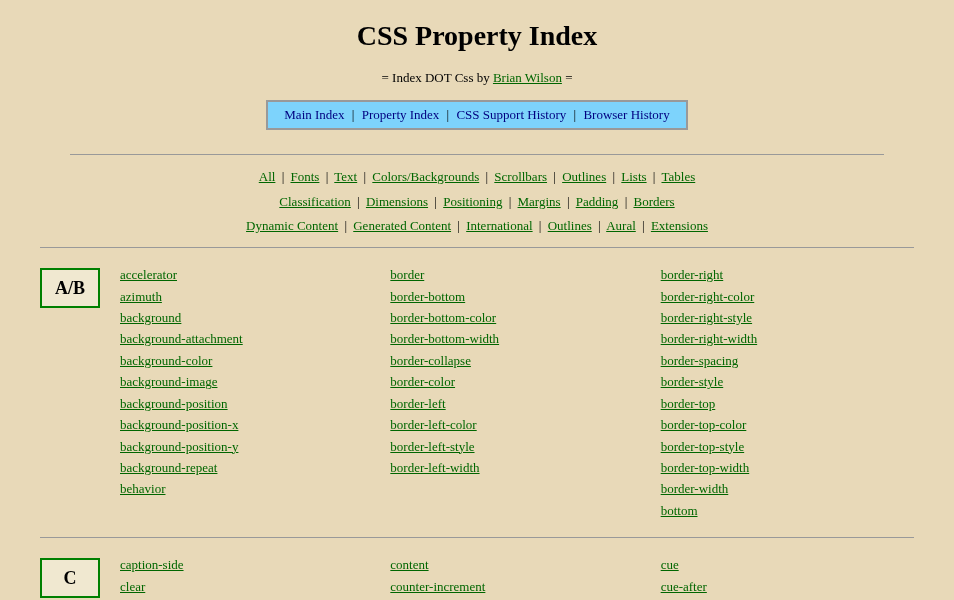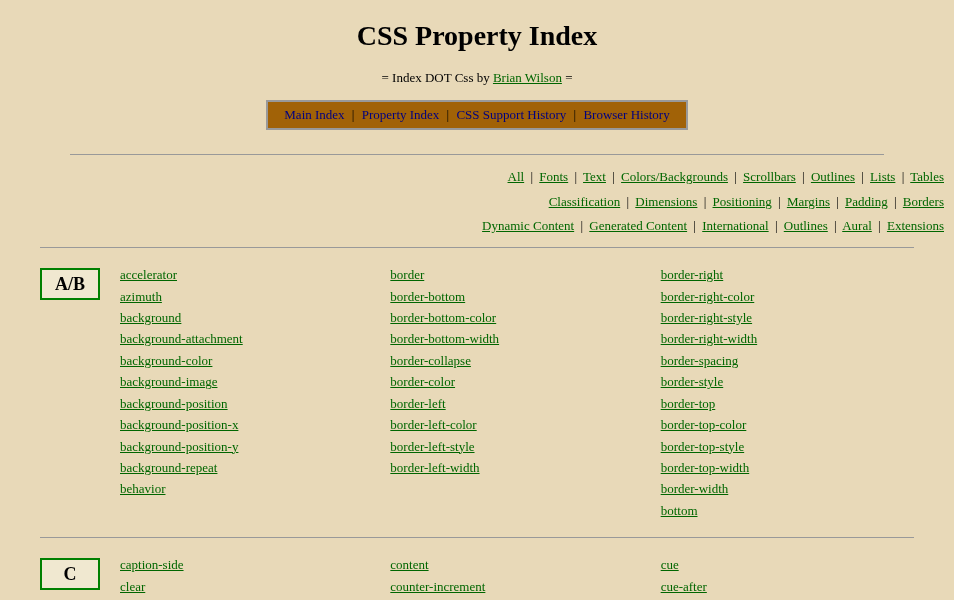--- a/index.html
+++ b/index.html
@@ -29,21 +29,21 @@
     }
 
     .page-subtitle {
       text-align: center;
       font-size: 13px;
       margin-bottom: 14px;
     }
 
     .nav-box {
       border: 2px solid #999;
-      background: #a16207;
+      background: #7dd3fc;
       display: inline-block;
       padding: 5px 16px;
       text-align: left;
       margin-bottom: 16px;
     }
 
     .nav-box-wrapper {
       text-align: center;
     }
 
@@ -54,21 +54,21 @@
     }
     .nav-box .sep { color: #000; margin: 0 4px; }
 
     .divider {
       border: none;
       border-top: 1px solid #999;
       margin: 8px 60px;
     }
 
     .cat-nav {
-      text-align: right;
+      text-align: center;
       margin: 10px 0 8px 0;
       font-size: 13px;
       line-height: 1.9;
     }
     .cat-nav a { color: #006600; }
     .cat-nav .sep { color: #000; margin: 0 3px; }
 
     .content-area {
       margin: 8px 30px 0 30px;
     }
@@ -82,21 +82,21 @@
     .section-row {
       display: flex;
       align-items: flex-start;
       padding: 10px 0;
     }
 
     .section-label-box {
       border: 2px solid #008000;
       background: #f0e8d0;
       width: 60px;
-      height: 32px;
+      height: 40px;
       display: flex;
       align-items: center;
       justify-content: center;
       font-size: 18px;
       font-weight: bold;
       color: #000;
       margin-right: 20px;
       margin-top: 4px;
       flex-shrink: 0;
     }

